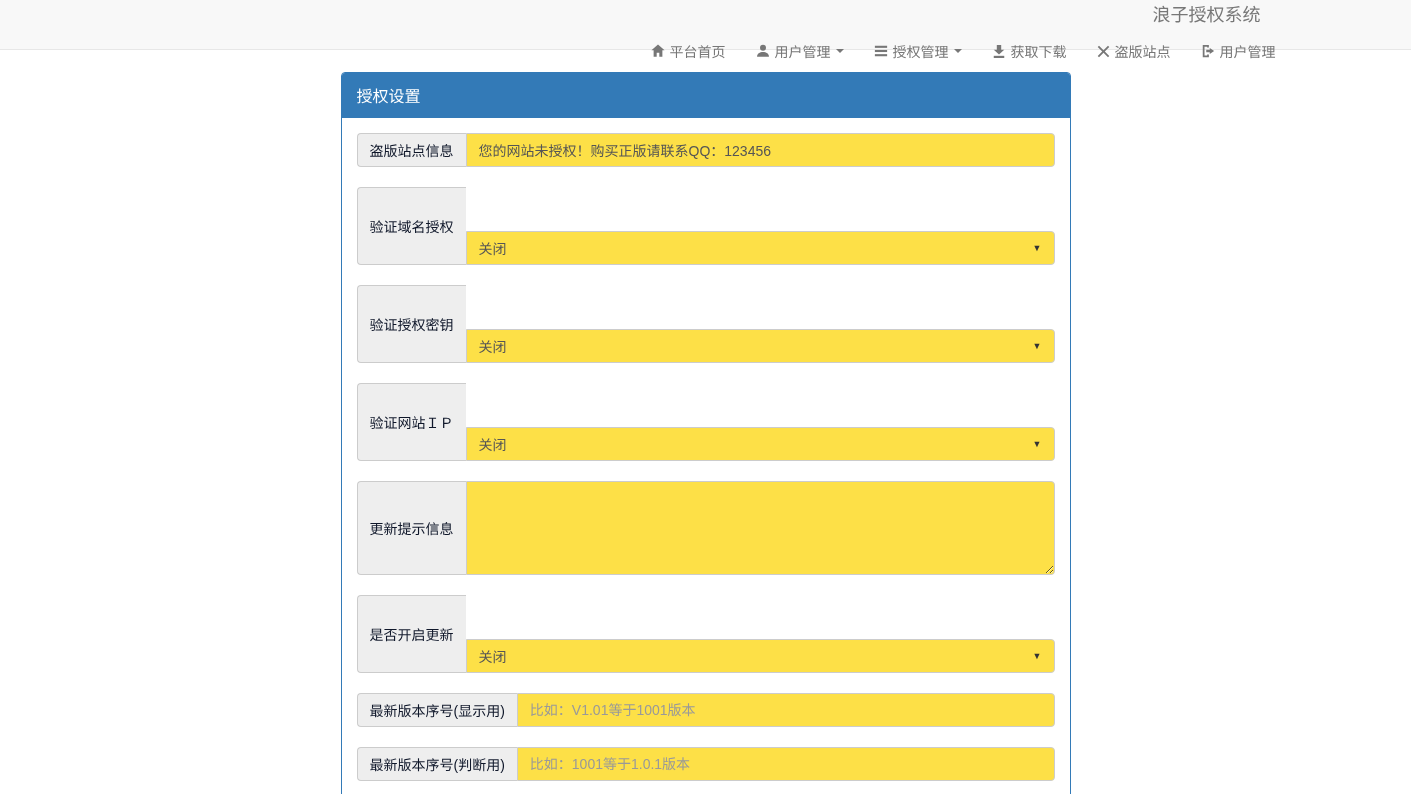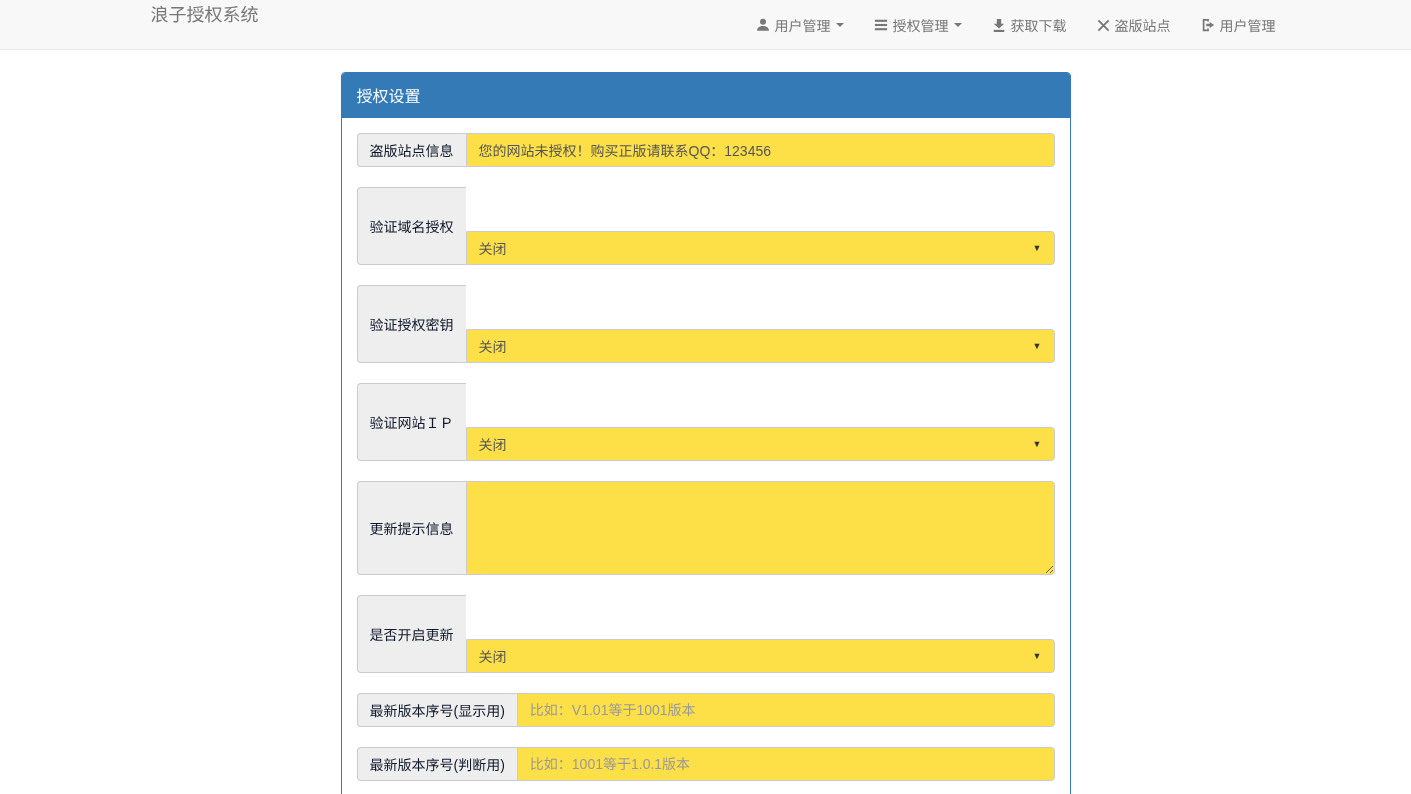--- a/index.html
+++ b/index.html
@@ -17,22 +17,23 @@
     height: 50px;
     background: #f8f8f8;
     border-bottom: 1px solid #e7e7e7;
   }
   .navbar .container {
     width: 1170px;
     margin: 0 auto;
     padding: 0 15px;
     display: flex;
     justify-content: space-between;
-    align-items: flex-start;
+    align-items: flex-end;
     height: 50px;
+    flex-direction: column;
   }
   .brand {
     display: flex;
     align-items: center;
     padding: 0 15px 0 15px;
     font-size: 18px;
     color: #777;
     text-decoration: none;
     white-space: nowrap;
   }
@@ -161,20 +162,30 @@
   }
 </style>
 </head>
 <body>
 
 <nav class="navbar">
   <div class="container">
     <a class="brand" href="#">浪子授权系统</a>
     <ul class="nav">
 
+      <li>
+        <a href="#">
+          <span class="nav-icon">
+            <svg width="14" height="14" viewBox="0 0 16 16">
+                <path fill="currentColor" d="M8 0.5 15.5 7H13v7.5H9.5V10h-3v4.5H3V7H0.5z"></path>
+              </svg>
+          </span>
+          <span>平台首页</span>
+        </a>
+      </li>
 
       <li>
         <a href="#">
           <span class="nav-icon">
             <svg width="14" height="14" viewBox="0 0 16 16">
                 <circle cx="8" cy="4.2" r="3.4" fill="currentColor"></circle>
                 <path fill="currentColor" d="M1.2 14.5c0-3.6 3.1-5.4 6.8-5.4s6.8 1.8 6.8 5.4z"></path>
               </svg>
           </span>
           <span>用户管理</span>

